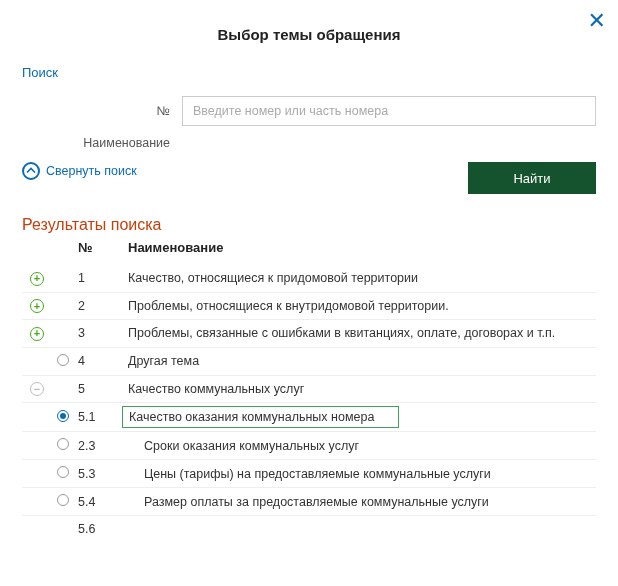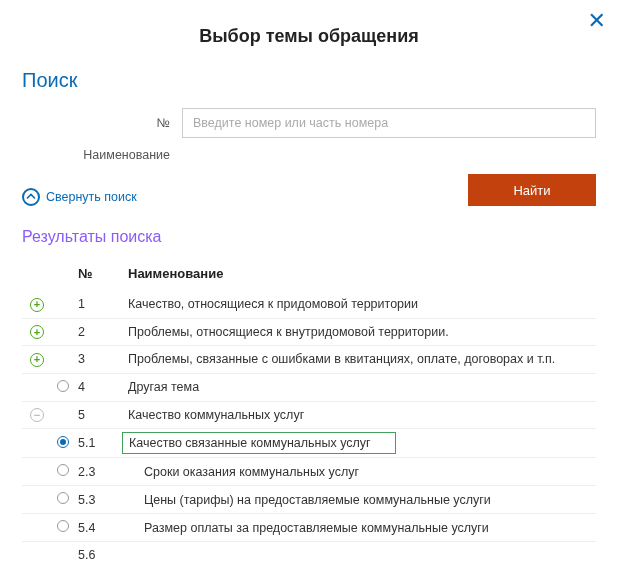--- a/index.html
+++ b/index.html
@@ -1,30 +1,30 @@
 <!DOCTYPE html>
 <html><head>
 <meta charset="utf-8">
 <style>
   * { box-sizing: border-box; margin: 0; padding: 0; }
   body { font-family: Arial, Helvetica, sans-serif; font-size: 13px; color: #333; background: #fff; width: 618px; }
   .modal { padding: 20px 22px; position: relative; }
   .close-x { position: absolute; top: 8px; right: 12px; font-size: 22px; color: #0a6bb5; cursor: pointer; font-weight: 300; }
-  .title { text-align: center; font-size: 18px; font-weight: 600; color: #222; margin: 6px 0 22px; }
-  .search-lbl { color: #0a6bb5; font-size: 20px; font-weight: 500; margin-bottom: 16px; }
+  .title { text-align: center; font-size: 15px; font-weight: 600; color: #222; margin: 6px 0 22px; }
+  .search-lbl { color: #0a6bb5; font-size: 13px; font-weight: 500; margin-bottom: 16px; }
   .row { display: flex; align-items: center; margin-bottom: 10px; }
   .row label { width: 160px; text-align: right; padding-right: 12px; font-size: 12.5px; color: #555; }
   .row input { flex: 1; height: 30px; border: 1px solid #ccc; padding: 6px 10px; font-size: 12.5px; color: #555; }
   .row input::placeholder { color: #aaa; }
-  .actions { display: flex; justify-content: space-between; align-items: flex-end; margin: 12px 0 22px; gap: 26px; }
+  .actions { display: flex; justify-content: space-between; align-items: flex-start; margin: 12px 0 22px; gap: 26px; }
   .collapse { display: inline-flex; align-items: center; gap: 6px; color: #0a6bb5; font-size: 12.5px; cursor: pointer; }
   .collapse .circ { width: 18px; height: 18px; border: 2px solid #0a6bb5; border-radius: 50%; display: inline-flex; align-items: center; justify-content: center; }
   .collapse .circ svg { display: block; }
-  .find-btn { background: #c2410c; color: #fff; border: none; width: 128px; height: 32px; font-size: 13px; cursor: pointer; }
-  .results-h { font-size: 16px; font-weight: 500; color: #8b5cf6; margin-bottom: 14px; }
+  .find-btn { background: #14532d; color: #fff; border: none; width: 128px; height: 32px; font-size: 13px; cursor: pointer; }
+  .results-h { font-size: 16px; font-weight: 500; color: #c2410c; }
   table { width: 100%; border-collapse: collapse; table-layout: fixed; }
   th { text-align: left; font-size: 13px; font-weight: 700; padding: 6px 4px 10px; color: #222; }
   th.ic { width: 30px; }
   th.rd { width: 22px; }
   th.num { width: 50px; }
   td { padding: 6px 4px; font-size: 12.5px; vertical-align: middle; border-bottom: 1px solid #eee; }
   td.ic { text-align: center; }
   td.rd { text-align: center; }
   .exp { width: 14px; height: 14px; border-radius: 50%; display: inline-flex; align-items: center; justify-content: center; font-size: 11px; line-height: 1; font-weight: 700; }
   .plus { color: #4aa81a; border: 1.5px solid #4aa81a; }
@@ -107,21 +107,21 @@
         <tr>
           <td class="ic"><span class="exp minus">−</span></td>
           <td class="rd"></td>
           <td>5</td>
           <td class="name-cell"><span>Качество коммунальных услуг</span></td>
         </tr>
         <tr class="hi">
           <td class="ic"></td>
           <td class="rd"><span class="radio sel"></span></td>
           <td>5.1</td>
-          <td class="name-cell"><span class="indent">Качество связанные коммунальных услуг</span></td>
+          <td class="name-cell"><span class="indent">Качество оказания коммунальных номера</span></td>
         </tr>
         <tr>
           <td class="ic"></td>
           <td class="rd"><span class="radio"></span></td>
           <td>2.3</td>
           <td class="name-cell"><span class="indent">Сроки оказания коммунальных услуг</span></td>
         </tr>
         <tr>
           <td class="ic"></td>
           <td class="rd"><span class="radio"></span></td>

